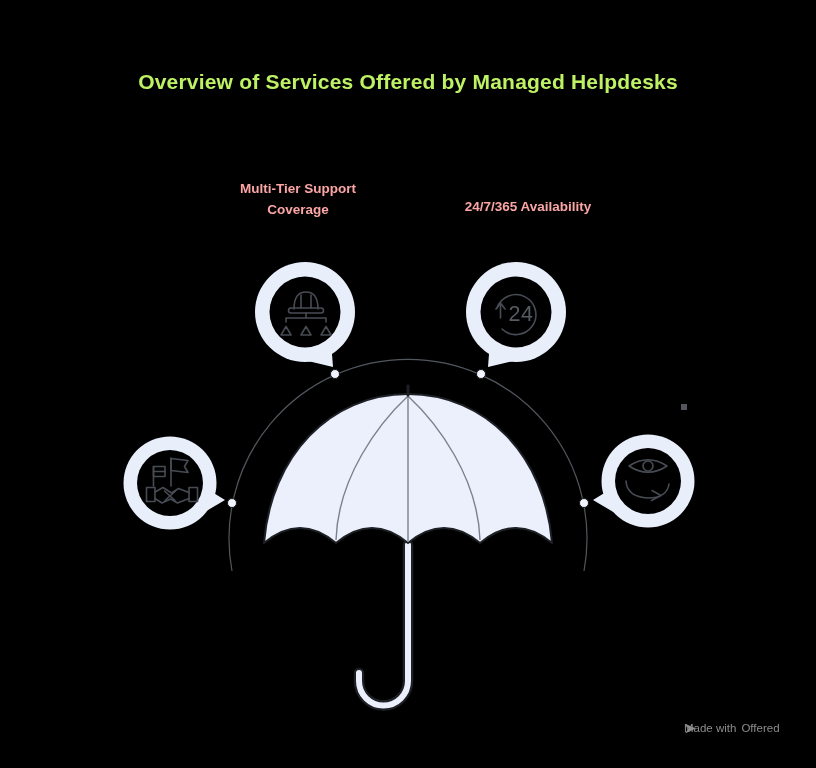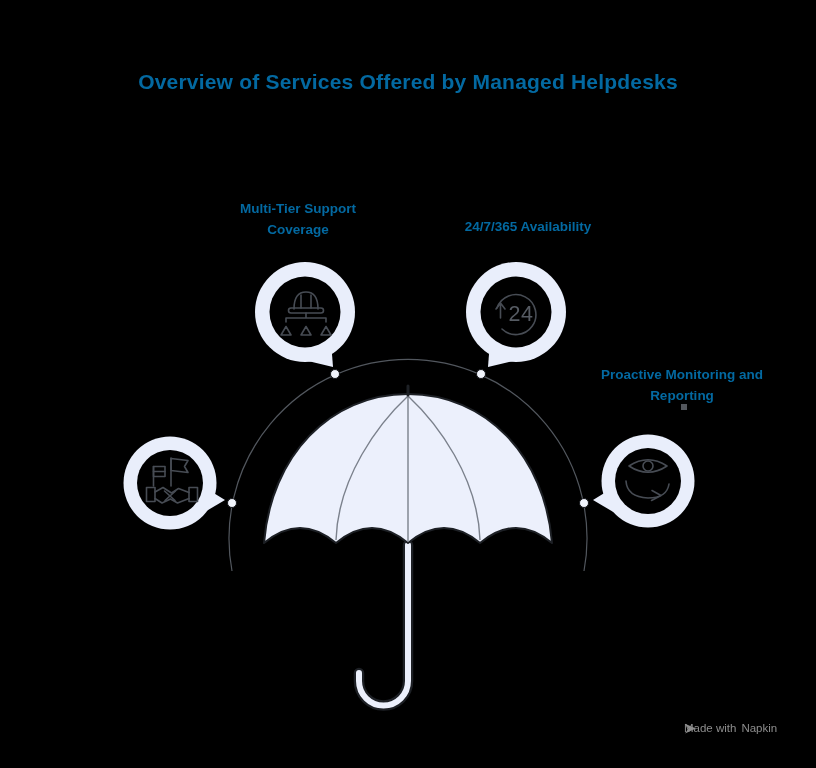--- a/index.html
+++ b/index.html
@@ -3,25 +3,25 @@
 <meta charset="utf-8">
 <style>
   html,body{margin:0;padding:0;background:#000;}
   #stage{
     position:relative;width:816px;height:768px;background:#000000;overflow:hidden;
     font-family:"Liberation Sans", sans-serif;
   }
   svg{position:absolute;left:0;top:0;}
   .title{
     position:absolute;left:0;top:70px;width:816px;text-align:center;
-    font-size:21px;font-weight:700;letter-spacing:.2px;color:#0369a1;
+    font-size:21px;font-weight:700;letter-spacing:.2px;color:#bef264;
   }
   .svc-label{
     position:absolute;text-align:center;font-size:13.5px;font-weight:700;
-    line-height:1.55;color:#0369a1;margin-top:20px;
+    line-height:1.55;color:#fca5a5;
   }
   .lbl-mt{left:208px;top:179px;width:180px;}
   .lbl-av{left:438px;top:197px;width:180px;}
   .lbl-ow{left:42px;top:364px;width:180px;}
   .lbl-pm{left:589px;top:345px;width:186px;}
   .bullet{
     position:absolute;left:681px;top:404px;width:6px;height:6px;background:#53575d;
   }
   .footer{
     position:absolute;left:684px;top:722px;display:flex;align-items:center;gap:5px;
@@ -113,25 +113,24 @@
     </g>
   </svg>
 
   <div class="title">Overview of Services Offered by Managed Helpdesks</div>
 
   <div class="svc-label lbl-mt">Multi-Tier Support Coverage</div>
 
   <div class="svc-label lbl-av">24/7/365 Availability</div>
 
 
-  <div class="svc-label lbl-pm">Proactive Monitoring and Reporting</div>
 
   <div class="bullet"></div>
 
   <div class="footer">
     <span>Made with</span>
     <svg width="13" height="13" viewBox="0 0 24 24">
       <path d="M2 21 L22 12 L2 3 L8 12 Z" fill="#8d8d8d"></path>
     </svg>
-    <span class="brand">Napkin</span>
+    <span class="brand">Offered</span>
   </div>
 
 </div>
 
 </body></html>

